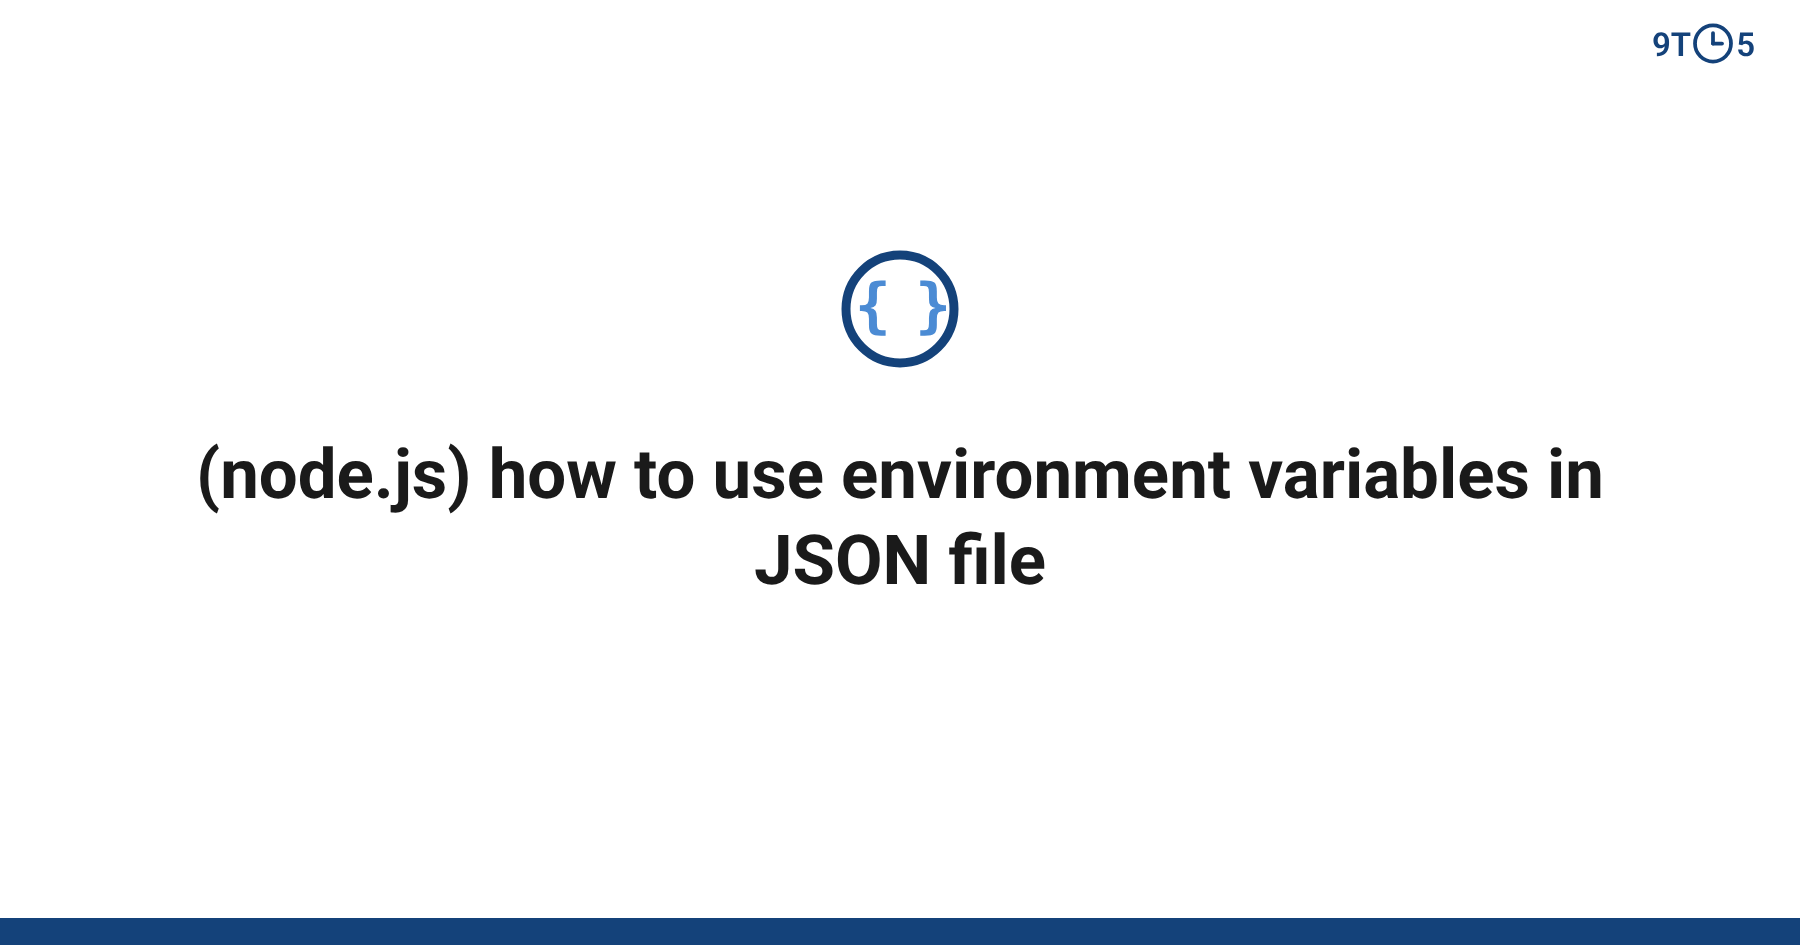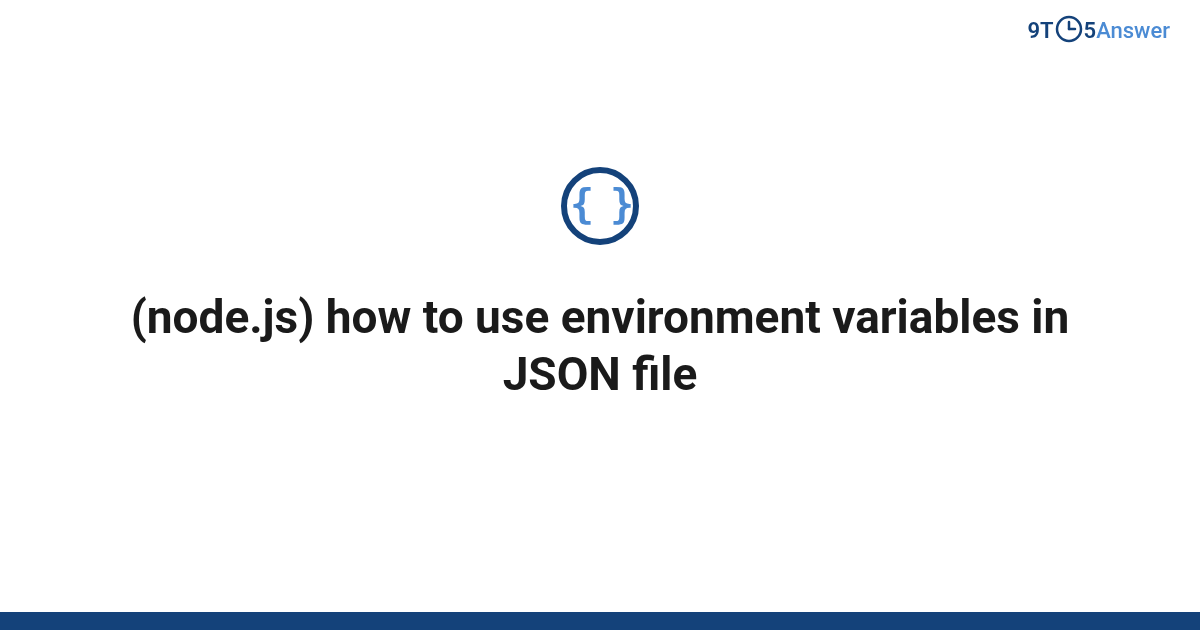--- a/index.html
+++ b/index.html
@@ -104,21 +104,20 @@
 <div class="header">
   <span class="logo-9t">9T</span>
   <span class="logo-clock">
     <svg viewBox="0 0 28 28">
       <circle cx="14" cy="14" r="12" fill="none" stroke="#14427a" stroke-width="2.5"></circle>
       <line x1="14" y1="14" x2="14" y2="7" stroke="#14427a" stroke-width="2.5" stroke-linecap="round"></line>
       <line x1="14" y1="14" x2="20" y2="14" stroke="#14427a" stroke-width="2.5" stroke-linecap="round"></line>
     </svg>
   </span>
   <span class="logo-5">5</span>
-  <span class="logo-answer">Answer</span>
 </div>
 
 <div class="content">
   <div class="icon-badge">
     <span class="icon-badge-inner">{ }</span>
   </div>
   <h1 class="title">(node.js) how to use environment variables in JSON file</h1>
 </div>
 
 <div class="footer-bar"></div>

